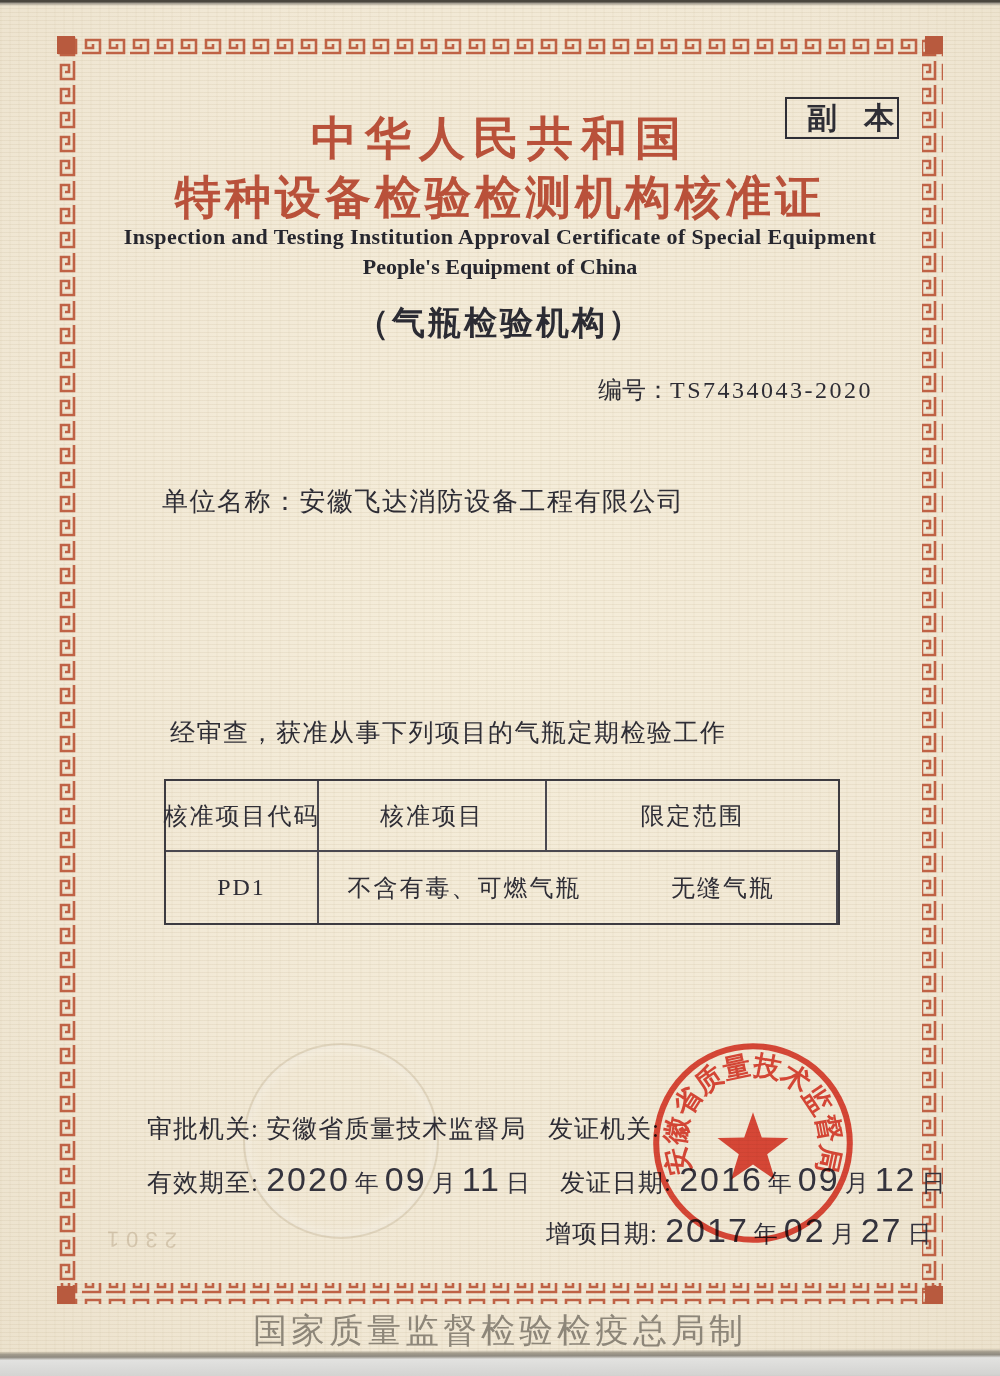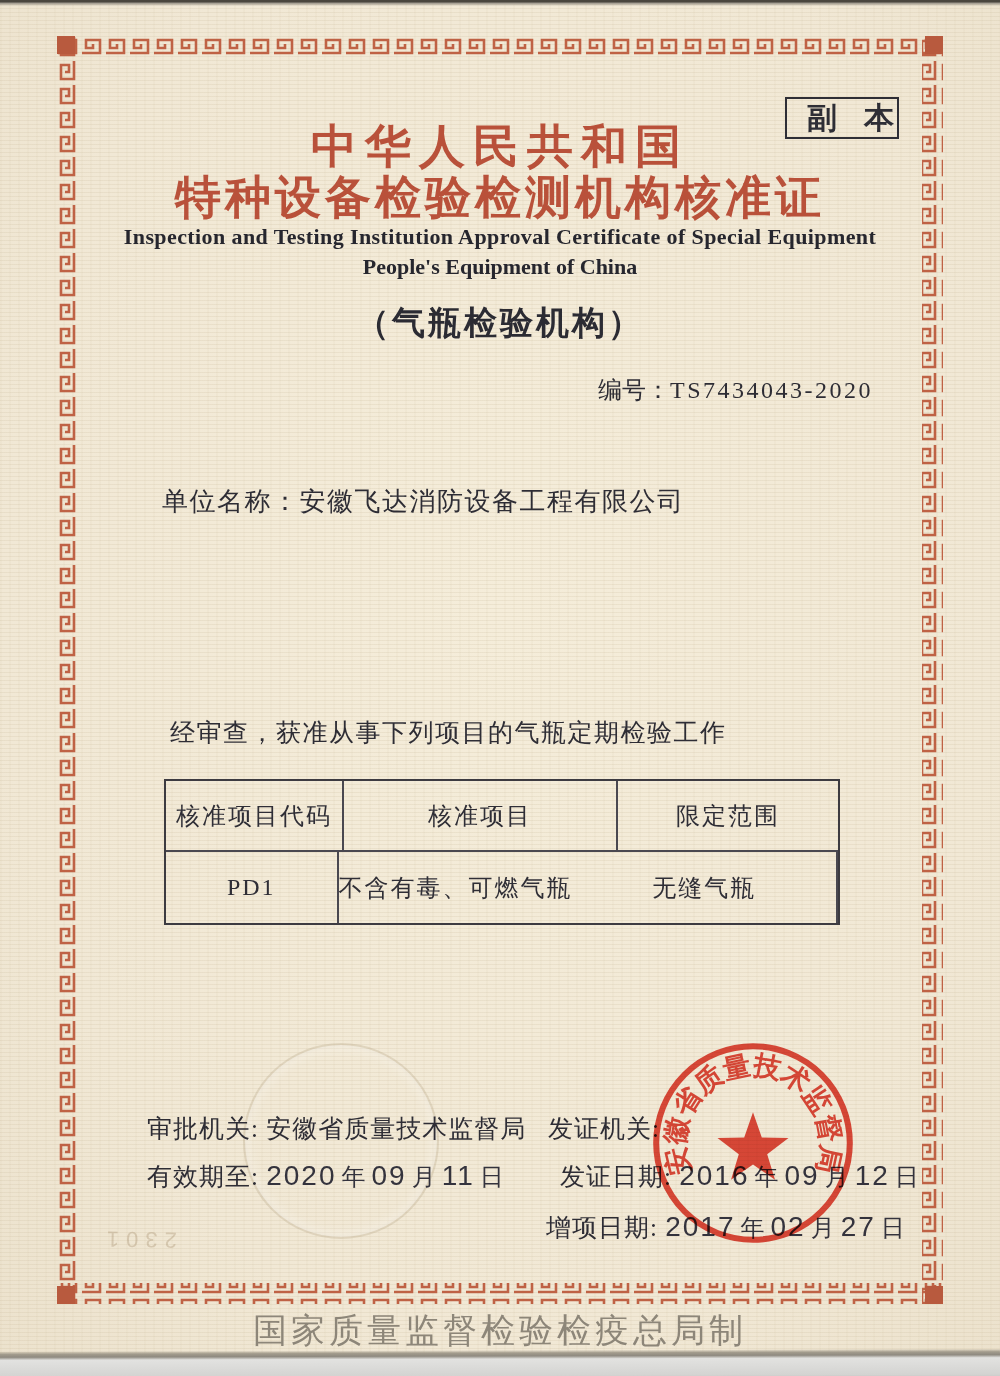--- a/index.html
+++ b/index.html
@@ -24,21 +24,21 @@
   .scan-bottom{
     position:absolute;left:0;top:1350px;width:1000px;height:26px;
     background:linear-gradient(180deg,rgba(169,162,148,0) 0px,#a39c8d 3px,#8f8a80 6px,#e2e2e0 9px,#d3d3d1 26px);
     transform:rotate(-0.15deg);
   }
   
   .abs{position:absolute;}
   .center{left:0;right:0;text-align:center;}
   
   .title-cn{font-weight:700;color:#b9513a;white-space:nowrap;}
-  .t1{top:116px;font-size:46px;letter-spacing:8px;}
+  .t1{top:108px;font-size:46px;letter-spacing:8px;}
   .t2{top:167px;font-size:46px;letter-spacing:4px;}
   .en{color:#26262e;font-weight:700;white-space:nowrap;}
   .en1{top:224px;font-size:22px;letter-spacing:0.4px;}
   .en2{top:254px;font-size:22px;}
   .subtitle{top:301px;font-size:33px;color:#2b2b33;letter-spacing:3px;font-weight:600;}
   .certno{top:374px;left:598px;font-size:24px;color:#2e2d35;white-space:nowrap;}
   .certno .val{letter-spacing:2.5px;}
   .field{font-size:26px;color:#2e2d35;white-space:nowrap;letter-spacing:1.5px;}
   .unit1{left:162px;top:484px;}
   .unit2{left:162px;top:542px;}
@@ -48,33 +48,33 @@
     position:absolute;left:164px;top:779px;width:676px;height:146px;
     border:2.5px solid #3d3b41;display:flex;flex-direction:column;box-sizing:border-box;
   }
   .trow{display:flex;flex:0 0 auto;}
   .trow.hdr{height:69px;border-bottom:2px solid #4a4850;}
   .trow.body{flex:1 1 auto;}
   .tcell{
     display:flex;align-items:center;justify-content:center;
     font-size:24px;color:#2f2e36;letter-spacing:2px;box-sizing:border-box;white-space:nowrap;
   }
-  .c1{width:178px;border-right:2px solid #4a4850;}
-  .c2{width:274px;border-right:2px solid #4a4850;}
+  .c1{width:153px;border-right:2px solid #4a4850;}
+  .c2{width:228px;border-right:2px solid #4a4850;}
   .c3{flex:1;}
   
   .copy-box{
     left:785px;top:97px;width:90px;height:38px;
     border:2.5px solid #2e2e36;color:#2e2e36;
     font-size:30px;font-weight:600;line-height:38px;
     padding-left:20px;letter-spacing:27px;white-space:nowrap;overflow:hidden;
   }
   
   .f-label{font-size:25px;color:#2e2d35;letter-spacing:1px;white-space:nowrap;}
-  .datenum{font-family:"Liberation Sans","DejaVu Sans",sans-serif;font-size:28px;color:#34333d;letter-spacing:2px;}
+  .datenum{font-family:"Liberation Sans","DejaVu Sans",sans-serif;font-size:34px;color:#34333d;letter-spacing:2px;}
   .dateunit{font-size:24px;color:#34333d;margin:0 5px;}
   .row-appr{left:147px;top:1112px;}
   .row-valid{left:147px;top:1160px;}
   .row-issuer{left:548px;top:1112px;}
   .row-issued{left:560px;top:1160px;}
   .row-added{left:546px;top:1211px;}
   .printed{top:1308px;font-size:34px;color:#8d8679;letter-spacing:4px;}
   
   .seal{position:absolute;left:643px;top:1033px;width:220px;height:220px;opacity:0.9;mix-blend-mode:multiply;}
   .emboss-circle{

